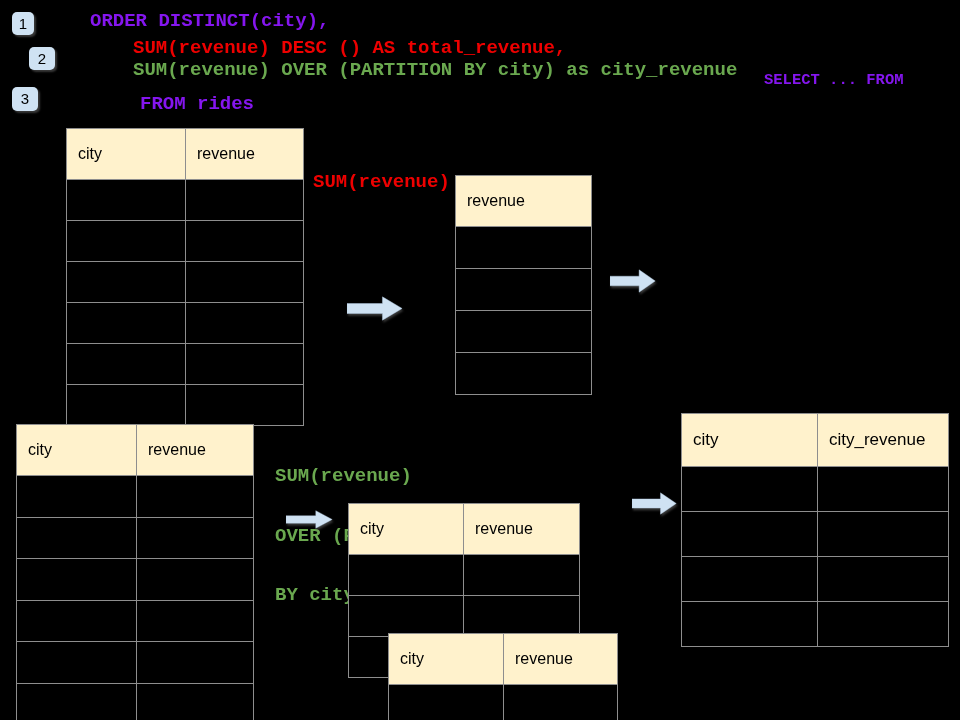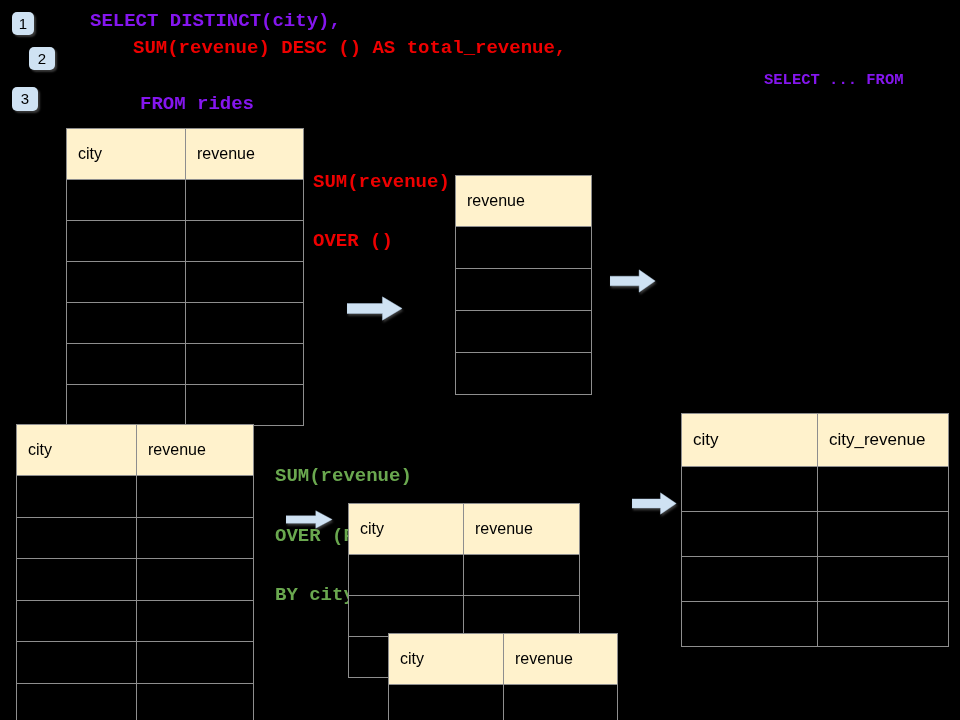--- a/index.html
+++ b/index.html
@@ -56,31 +56,31 @@
 </style>
 </head>
 <body>
 
 <div id="canvas">
 
   <div class="badge b1">1</div>
   <div class="badge b2">2</div>
   <div class="badge b3">3</div>
 
-  <div class="code l1 c-purple">SELECT DISTINCT(city),</div>
+  <div class="code l1 c-purple">ORDER DISTINCT(city),</div>
   <div class="code l2 c-red">SUM(revenue) DESC () AS total_revenue,</div>
+  <div class="code l3 c-green">SUM(revenue) OVER (PARTITION BY city) as city_revenue</div>
   <div class="code l4 c-purple">FROM rides</div>
 
   <div class="note from-note c-purple">
     <div>SELECT ... FROM</div>
   </div>
 
   <div class="note total-note c-red">
     <div>SUM(revenue)</div>
-    <div>OVER ()</div>
   </div>
 
   <div class="note partition-note c-green">
     <div>SUM(revenue)</div>
     <div>OVER (PARTITION</div>
     <div>BY city)</div>
   </div>
 
   <table class="tbl t1">
     <colgroup>

